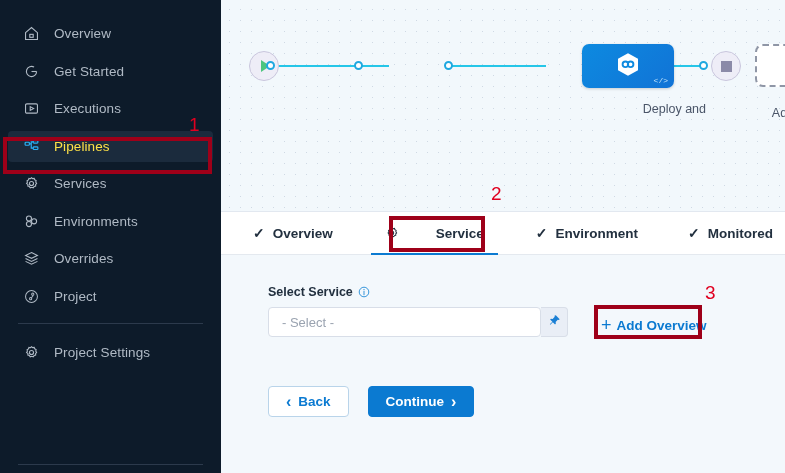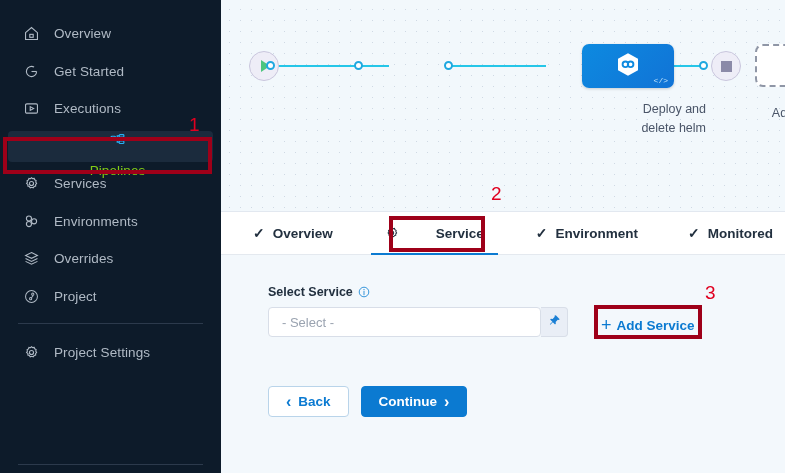--- a/index.html
+++ b/index.html
@@ -26,21 +26,21 @@
     padding-left: 14px;
     border-radius: 4px;
     gap: 13px;
     color: #b0bac5;
     font-size: 13.5px;
     cursor: pointer;
     margin-bottom: 6.5px;
   }
   .nav-item .ic { width: 19px; height: 19px; display: flex; align-items: center; justify-content: center; flex: 0 0 19px; }
   .nav-item .ic svg { width: 17px; height: 17px; display: block; }
-  .nav-item.active { background: #1b2b3d; color: #84cc16; flex-direction: column; }
+  .nav-item.active { background: #1b2b3d; color: #fde047; }
   .nav-item.active .ic svg { stroke: #2ab0f5; }
   .nav-label { white-space: nowrap; letter-spacing: .1px; }
   .nav-divider { height: 1px; background: #2c3a4c; margin: 11px 18px 13px 18px; }
   .nav-divider.bottom { position: absolute; left: 18px; right: 18px; bottom: 8px; margin: 0; }
 
   
   #main { flex: 1 1 auto; height: 473px; display: flex; flex-direction: column; background: #f3f8fc; position: relative; }
 
   
   #canvas {
@@ -111,21 +111,21 @@
   }
   .add-service {
     margin-left: 27px; color:#0b7ad1; font-size:13.5px; font-weight:bold; display:flex; align-items:center; gap:5px; cursor:pointer;
     padding: 4px 6px;
   }
   .add-service .plusglyph { font-size: 18px; font-weight: 400; line-height: 13px; }
 
   .btn-row { display:flex; gap:12px; margin-top: 49px; }
   .btn { height:31px; border-radius:4px; display:flex; align-items:center; gap:7px; font-size:13.5px; font-weight:bold; cursor:pointer; padding: 0 17px;}
   .btn-back { background:#fff; border:1px solid #b9d4ea; color:#0b7ad1; }
-  .btn-continue { background:#0b7ad1; border:1px solid #0b7ad1; color:#fff; }
+  .btn-continue { background:#0b7ad1; border:1px solid #0b7ad1; color:#fff;margin-left:7px; }
 
   
   .anno-box { position: absolute; border: 4px solid #9e0019; pointer-events:none; z-index: 50; }
   .anno-num { position: absolute; color:#e00020; font-size:19px; font-family:"Liberation Sans", sans-serif; z-index:51; }
 </style>
 </head>
 <body>
 
 <div id="app">
 
@@ -255,21 +255,20 @@
             </g>
           </svg>
         </span>
         <span class="codebadge">&lt;/&gt;</span>
       </div>
       <div class="dot" style="left:133px;"></div>
       <div class="dot" style="left:223px;"></div>
 
       <div class="stage-label">
         <div>Deploy and</div>
-        <div>delete helm</div>
       </div>
 
       <div class="addstage">
         
       </div>
       <div class="addstage-label">Add Stage</div>
 
       <div class="dot" style="left:478px;"></div>
       <div class="endnode" style="left:490px;">
         <span class="stop-sq"></span>
@@ -318,21 +317,21 @@
         </div>
         <div class="pin-btn">
           <span>
             <svg viewBox="0 0 16 16" width="13" height="13" fill="#1a7fd4">
                 <path d="M9.6 1.6l4.8 4.8-1.1 1.1-1.3-.4-2.6 2.6.3 2.1-1 1L5.9 10 2.8 13.1l-.5-.5L5.4 9.5 2.6 6.7l1-1 2.1.3 2.6-2.6-.4-1.3z"></path>
               </svg>
           </span>
         </div>
         <div class="add-service">
           <span class="plusglyph">+</span>
-          <span>Add Service</span>
+          <span>Add Overview</span>
         </div>
       </div>
 
       <div class="btn-row">
         <div class="btn btn-back">
           <span style="font-size:16px;">‹</span>
           <span>Back</span>
         </div>
         <div class="btn btn-continue">
           <span>Continue</span>

